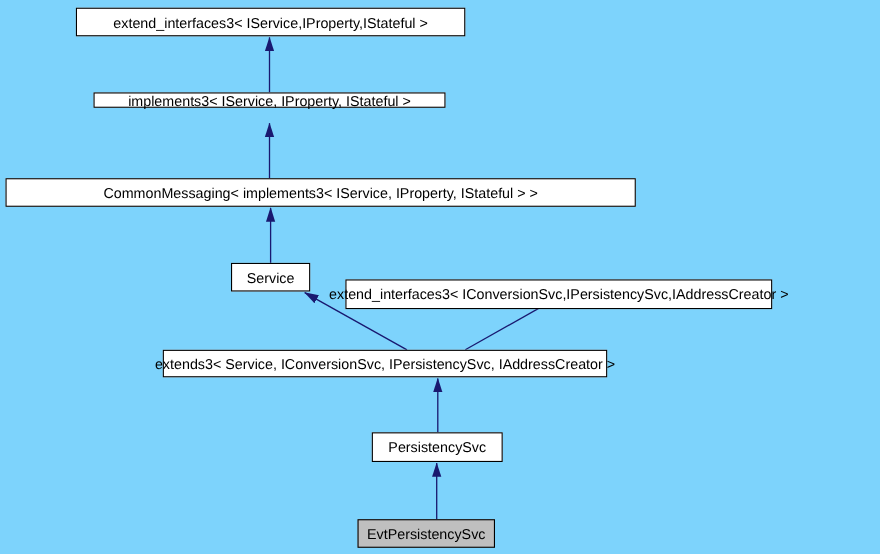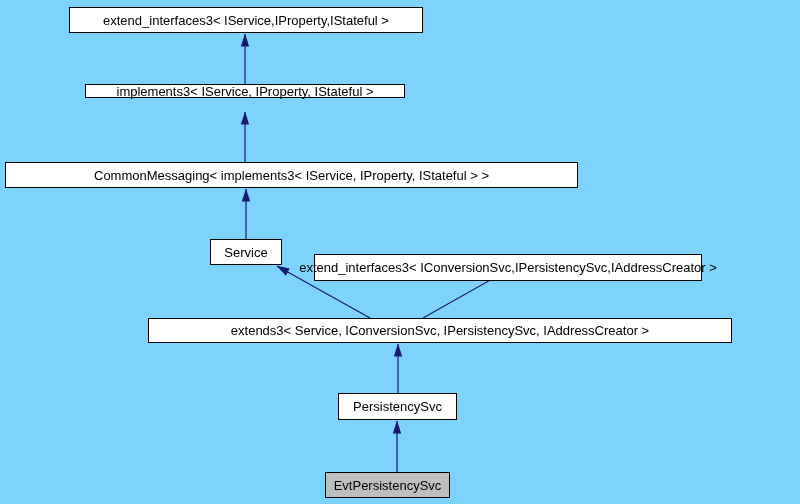--- a/index.html
+++ b/index.html
@@ -62,21 +62,21 @@
       </div>
       <div class="node" style="left: 5px; top: 162px; width: 573px; height: 26px;">
         <span class="label">CommonMessaging&lt; implements3&lt; IService, IProperty, IStateful &gt; &gt;</span>
       </div>
       <div class="node" style="left: 210px; top: 239px; width: 72px; height: 26px;">
         <span class="label">Service</span>
       </div>
       <div class="node" style="left: 314px; top: 238px; width: 388px; height: 27px; margin-top: 16px;">
         <span class="label">extend_interfaces3&lt; IConversionSvc,IPersistencySvc,IAddressCreator &gt;</span>
       </div>
-      <div class="node" style="left: 148px; top: 318px; width: 584px; height: 25px;">
+      <div class="node" style="left: 148px; top: 318px; width: 404px; height: 25px;">
         <span class="label">extends3&lt; Service, IConversionSvc, IPersistencySvc, IAddressCreator &gt;</span>
       </div>
       <div class="node" style="left: 338px; top: 393px; width: 119px; height: 27px;">
         <span class="label">PersistencySvc</span>
       </div>
       <div class="node selected" style="left: 325px; top: 472px; width: 125px; height: 26px;">
         <span class="label">EvtPersistencySvc</span>
       </div>
     </div>
 </div>

